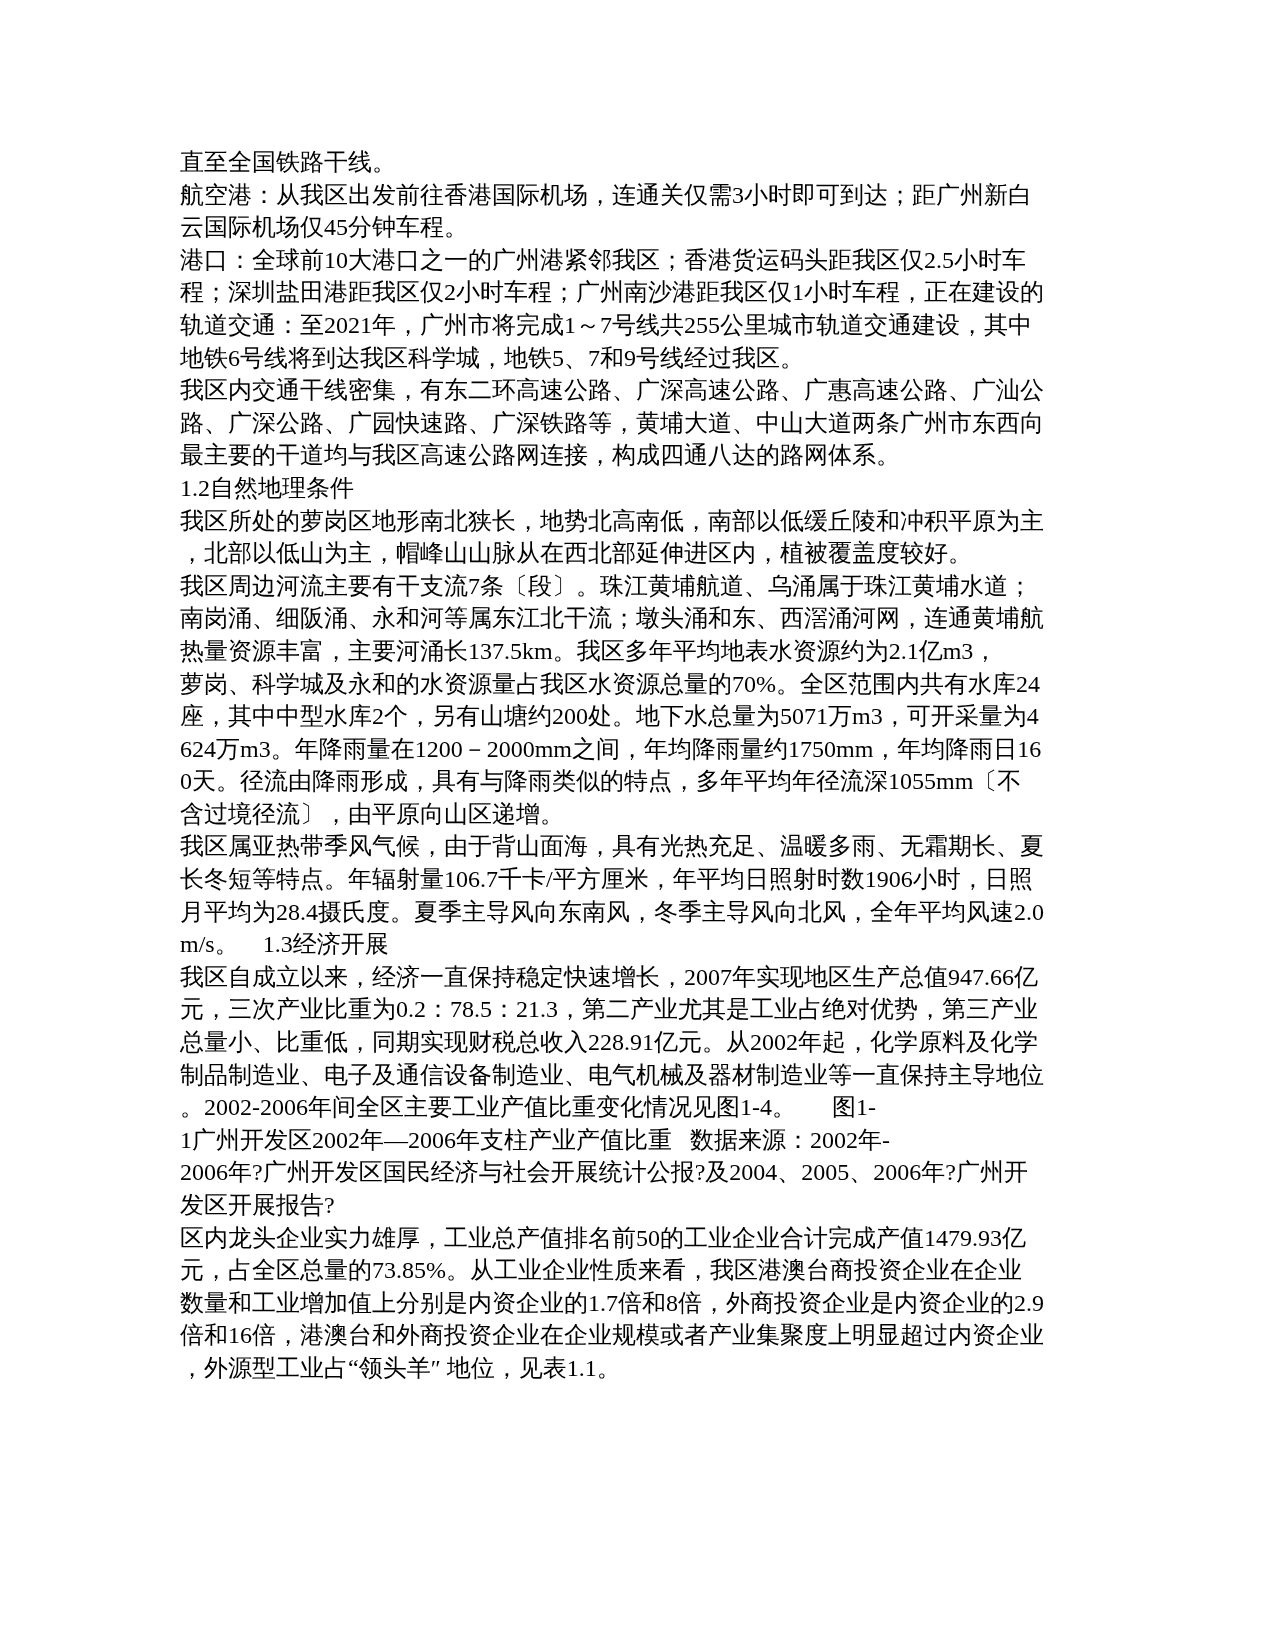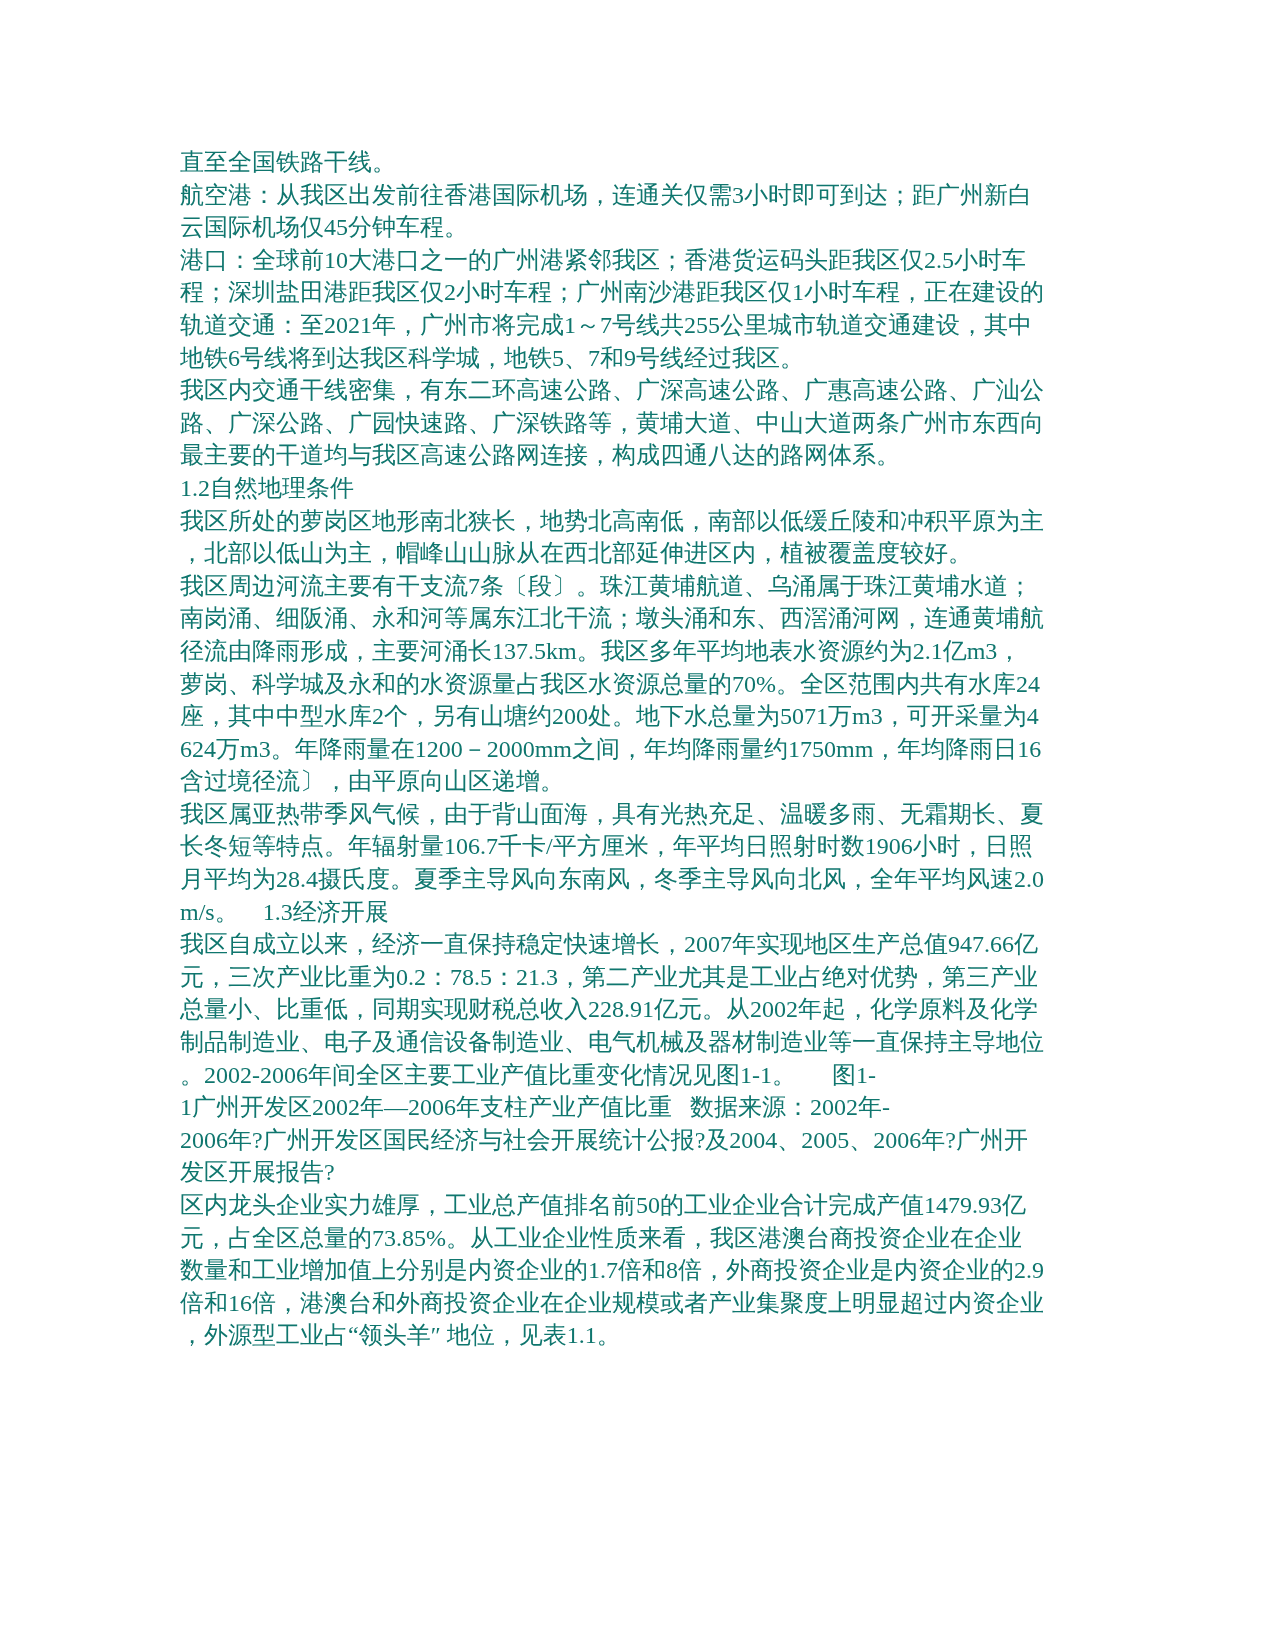--- a/index.html
+++ b/index.html
@@ -15,21 +15,21 @@
     overflow: hidden;
   }
   .textblock {
     position: absolute;
     left: 180px;
     top: 146px;
     width: 890px;
     font-family: "Liberation Serif", "DejaVu Serif", serif;
     font-size: 24px;
     line-height: 32.6px;
-    color: #0f766e;
+    color: #000000;
     text-align: left;
   }
   .line {
     white-space: pre;
     height: 32.6px;
   }
 </style>
 </head>
 <body>
 
@@ -43,34 +43,35 @@
     <div class="line">轨道交通：至2021年，广州市将完成1～7号线共255公里城市轨道交通建设，其中</div>
     <div class="line">地铁6号线将到达我区科学城，地铁5、7和9号线经过我区。</div>
     <div class="line">我区内交通干线密集，有东二环高速公路、广深高速公路、广惠高速公路、广汕公</div>
     <div class="line">路、广深公路、广园快速路、广深铁路等，黄埔大道、中山大道两条广州市东西向</div>
     <div class="line">最主要的干道均与我区高速公路网连接，构成四通八达的路网体系。</div>
     <div class="line">1.2自然地理条件</div>
     <div class="line">我区所处的萝岗区地形南北狭长，地势北高南低，南部以低缓丘陵和冲积平原为主</div>
     <div class="line">，北部以低山为主，帽峰山山脉从在西北部延伸进区内，植被覆盖度较好。</div>
     <div class="line">我区周边河流主要有干支流7条〔段〕。珠江黄埔航道、乌涌属于珠江黄埔水道；</div>
     <div class="line">南岗涌、细阪涌、永和河等属东江北干流；墩头涌和东、西滘涌河网，连通黄埔航</div>
-    <div class="line">径流由降雨形成，主要河涌长137.5km。我区多年平均地表水资源约为2.1亿m3，</div>
+    <div class="line">热量资源丰富，主要河涌长137.5km。我区多年平均地表水资源约为2.1亿m3，</div>
     <div class="line">萝岗、科学城及永和的水资源量占我区水资源总量的70%。全区范围内共有水库24</div>
     <div class="line">座，其中中型水库2个，另有山塘约200处。地下水总量为5071万m3，可开采量为4</div>
     <div class="line">624万m3。年降雨量在1200－2000mm之间，年均降雨量约1750mm，年均降雨日16</div>
+    <div class="line">0天。径流由降雨形成，具有与降雨类似的特点，多年平均年径流深1055mm〔不</div>
     <div class="line">含过境径流〕，由平原向山区递增。</div>
     <div class="line">我区属亚热带季风气候，由于背山面海，具有光热充足、温暖多雨、无霜期长、夏</div>
     <div class="line">长冬短等特点。年辐射量106.7千卡/平方厘米，年平均日照射时数1906小时，日照</div>
     <div class="line">月平均为28.4摄氏度。夏季主导风向东南风，冬季主导风向北风，全年平均风速2.0</div>
     <div class="line">m/s。    1.3经济开展</div>
     <div class="line">我区自成立以来，经济一直保持稳定快速增长，2007年实现地区生产总值947.66亿</div>
     <div class="line">元，三次产业比重为0.2：78.5：21.3，第二产业尤其是工业占绝对优势，第三产业</div>
     <div class="line">总量小、比重低，同期实现财税总收入228.91亿元。从2002年起，化学原料及化学</div>
     <div class="line">制品制造业、电子及通信设备制造业、电气机械及器材制造业等一直保持主导地位</div>
-    <div class="line">。2002-2006年间全区主要工业产值比重变化情况见图1-1。      图1-</div>
+    <div class="line">。2002-2006年间全区主要工业产值比重变化情况见图1-4。      图1-</div>
     <div class="line">1广州开发区2002年—2006年支柱产业产值比重   数据来源：2002年-</div>
     <div class="line">2006年?广州开发区国民经济与社会开展统计公报?及2004、2005、2006年?广州开</div>
     <div class="line">发区开展报告?</div>
     <div class="line">区内龙头企业实力雄厚，工业总产值排名前50的工业企业合计完成产值1479.93亿</div>
     <div class="line">元，占全区总量的73.85%。从工业企业性质来看，我区港澳台商投资企业在企业</div>
     <div class="line">数量和工业增加值上分别是内资企业的1.7倍和8倍，外商投资企业是内资企业的2.9</div>
     <div class="line">倍和16倍，港澳台和外商投资企业在企业规模或者产业集聚度上明显超过内资企业</div>
     <div class="line">，外源型工业占“领头羊″ 地位，见表1.1。</div>
   </div>
 </div>

